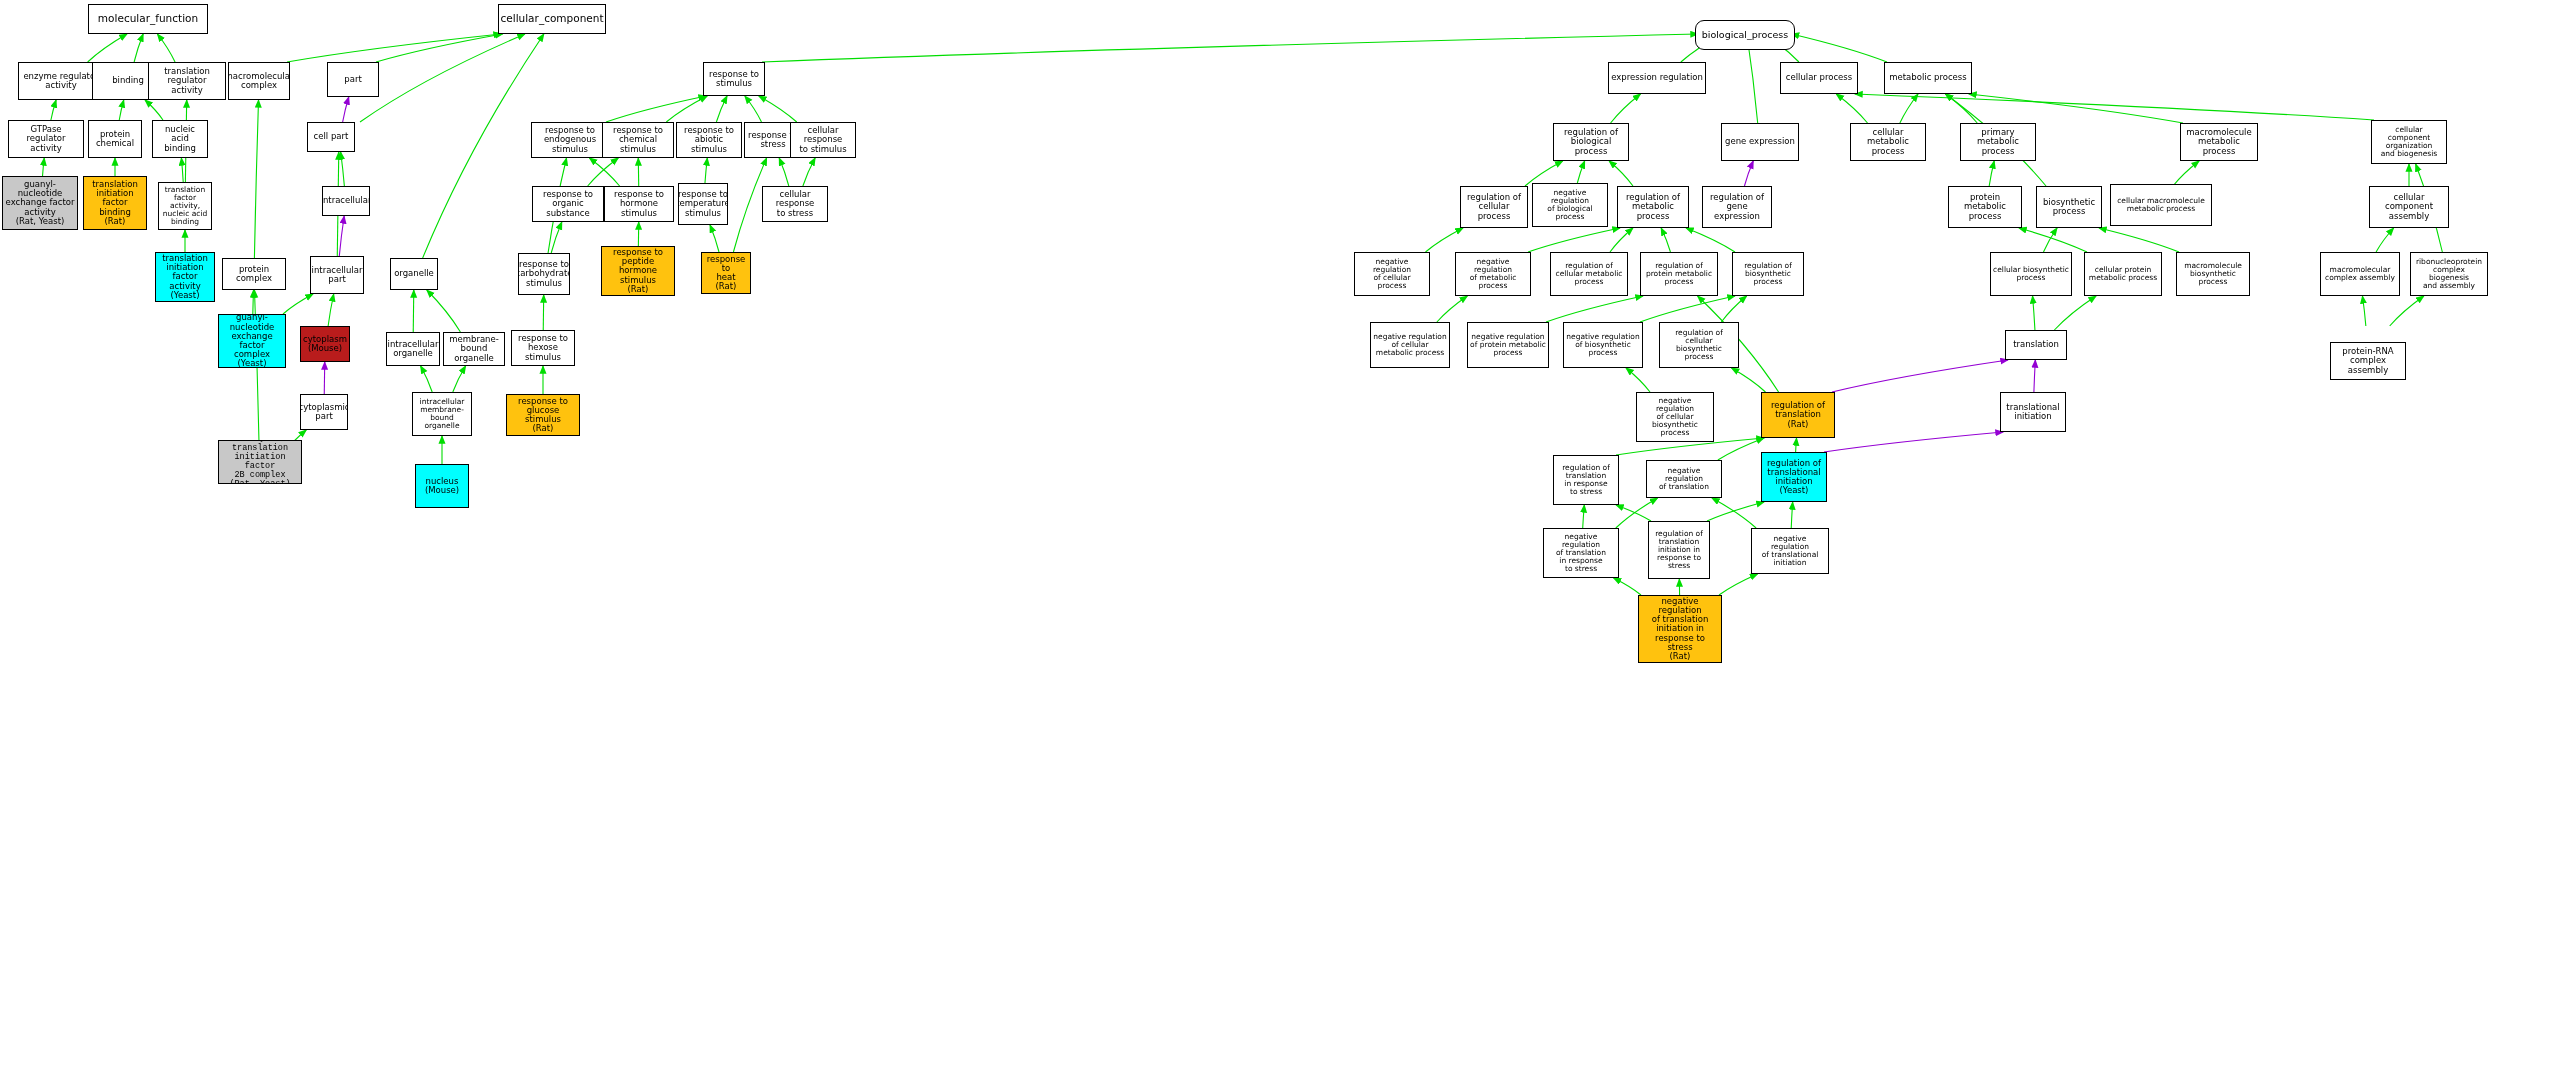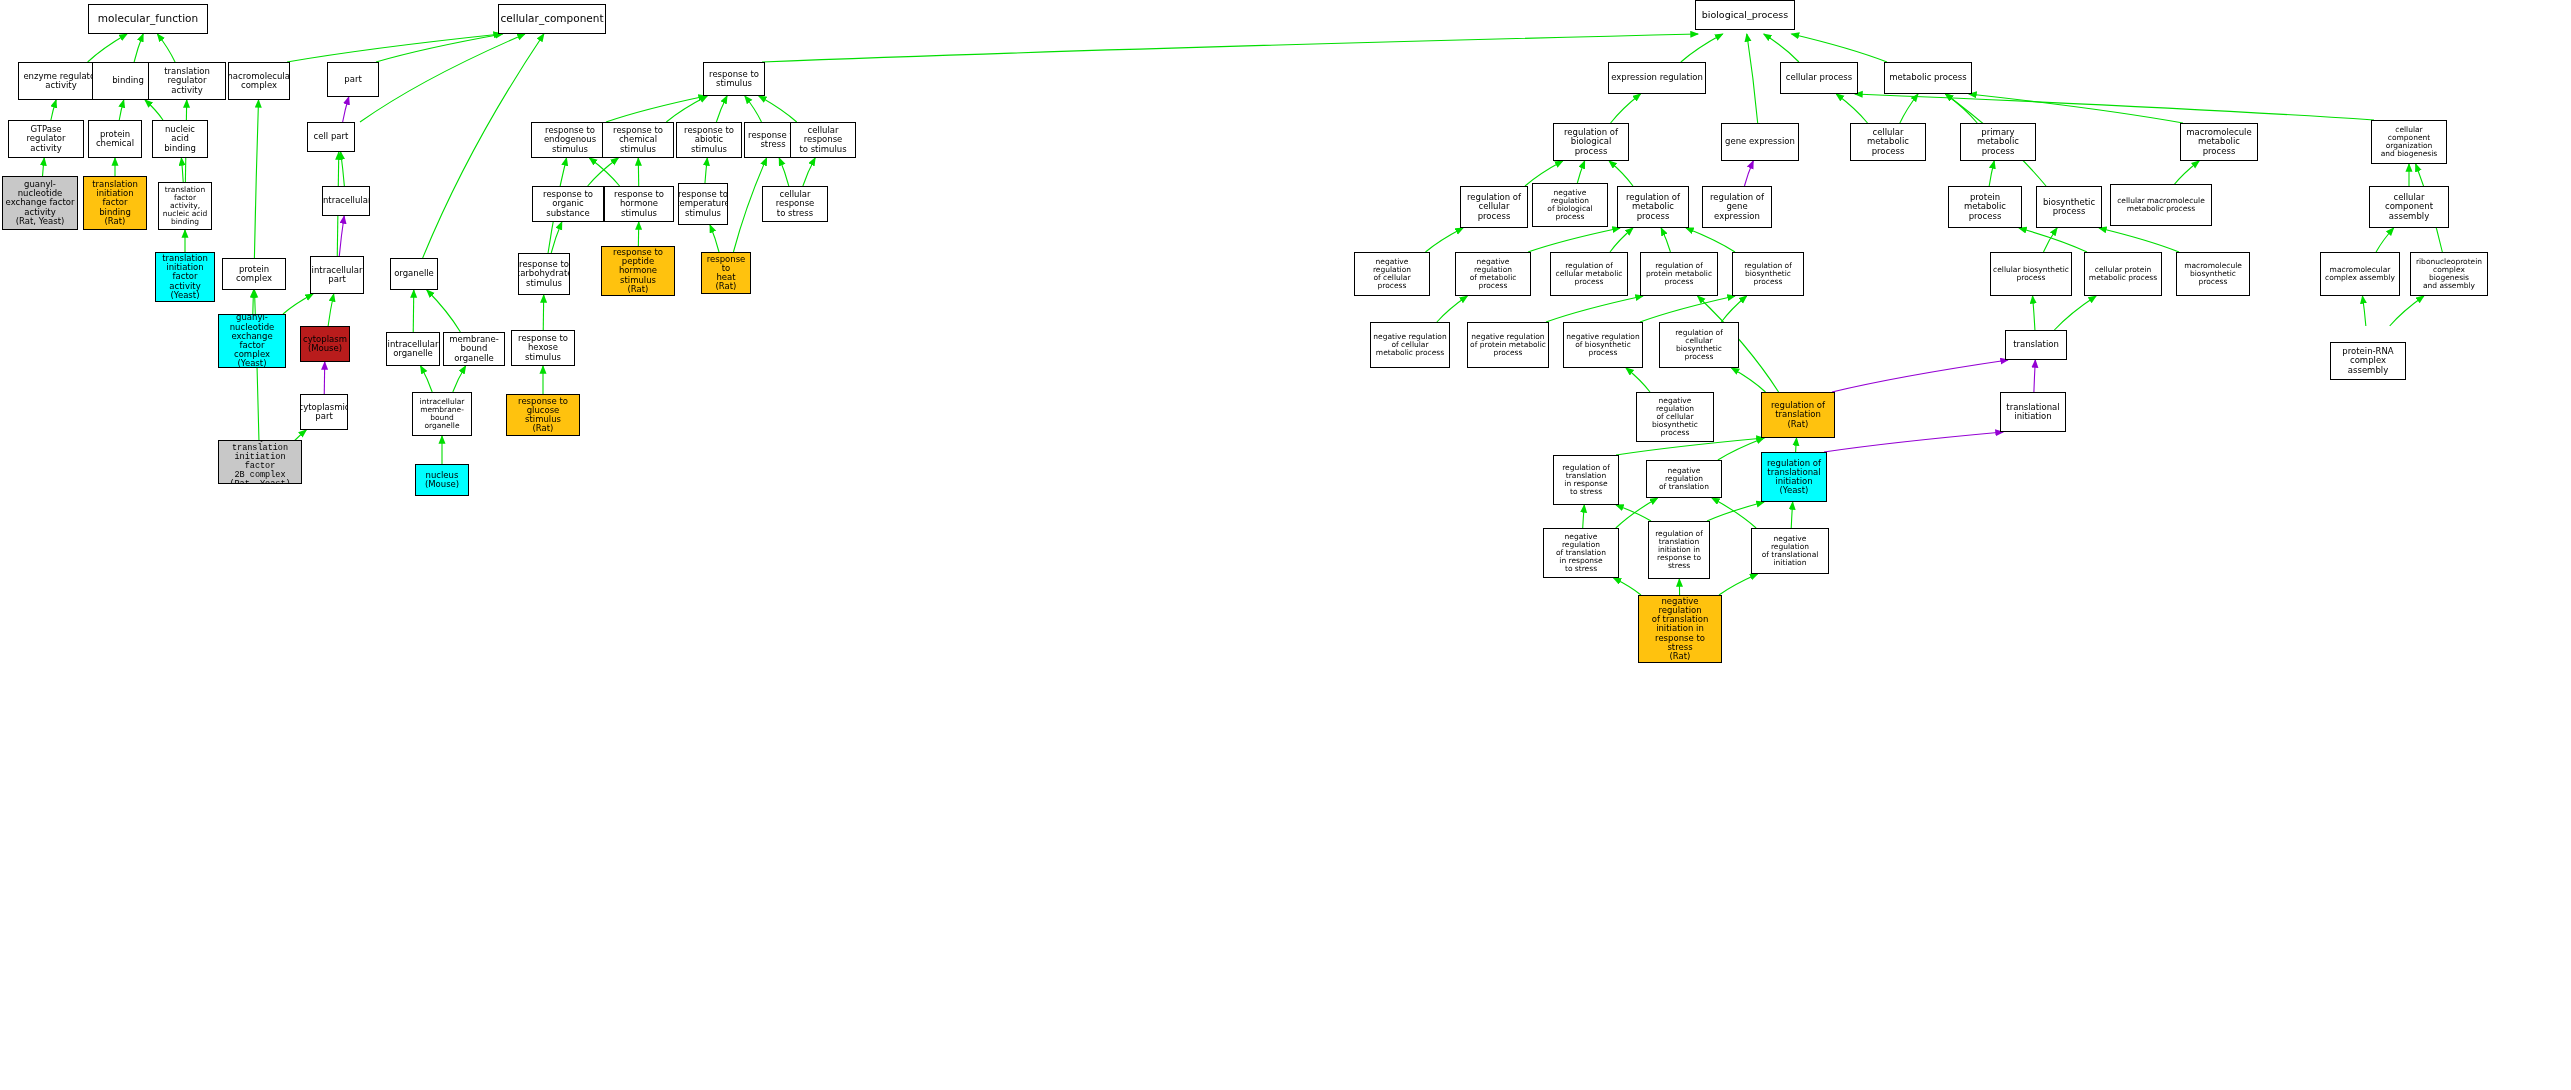--- a/index.html
+++ b/index.html
@@ -209,21 +209,21 @@
       </div>
       <div class="node n-white fs8" style="left: 300px; top: 394px; width: 48px; height: 36px;">
         <span>cytoplasmic<br>part</span>
       </div>
       <div class="node n-white fs7" style="left: 412px; top: 392px; width: 60px; height: 44px;">
         <span>intracellular<br>membrane-bound<br>organelle</span>
       </div>
       <div class="node n-gray fs8" style="left: 218px; top: 440px; width: 84px; height: 44px; font-family: Liberation Mono, monospace;">
         <span>eukaryotic translation<br>initiation factor<br>2B complex<br>(Rat, Yeast)</span>
       </div>
-      <div class="node n-cyan fs8" style="left: 415px; top: 464px; width: 54px; height: 32px;">
+      <div class="node n-cyan fs8" style="left: 415px; top: 464px; width: 54px; height: 44px;">
         <span>nucleus<br>(Mouse)</span>
       </div>
       <div class="node n-white fs8" style="left: 703px; top: 62px; width: 62px; height: 34px;">
         <span>response to<br>stimulus</span>
       </div>
       <div class="node n-white fs8" style="left: 531px; top: 122px; width: 78px; height: 36px;">
         <span>response to<br>endogenous stimulus</span>
       </div>
       <div class="node n-white fs8" style="left: 602px; top: 122px; width: 72px; height: 36px;">
         <span>response to<br>chemical stimulus</span>
@@ -257,21 +257,21 @@
       </div>
       <div class="node n-orange fs8" style="left: 701px; top: 252px; width: 50px; height: 42px;">
         <span>response to<br>heat<br>(Rat)</span>
       </div>
       <div class="node n-white fs8" style="left: 511px; top: 330px; width: 64px; height: 36px;">
         <span>response to<br>hexose stimulus</span>
       </div>
       <div class="node n-orange fs8" style="left: 506px; top: 394px; width: 74px; height: 42px;">
         <span>response to<br>glucose stimulus<br>(Rat)</span>
       </div>
-      <div class="node n-white fs9" style="left: 1695px; top: 0; width: 100px; height: 30px;">
+      <div class="node n-white fs9" style="left: 1695px; top: 20px; width: 100px; height: 30px; border-radius: 9px;">
         <span>biological_process</span>
       </div>
       <div class="node n-white fs8" style="left: 1608px; top: 62px; width: 98px; height: 32px;">
         <span>expression regulation</span>
       </div>
       <div class="node n-white fs8" style="left: 1780px; top: 62px; width: 78px; height: 32px;">
         <span>cellular process</span>
       </div>
       <div class="node n-white fs8" style="left: 1884px; top: 62px; width: 88px; height: 32px;">
         <span>metabolic process</span>

